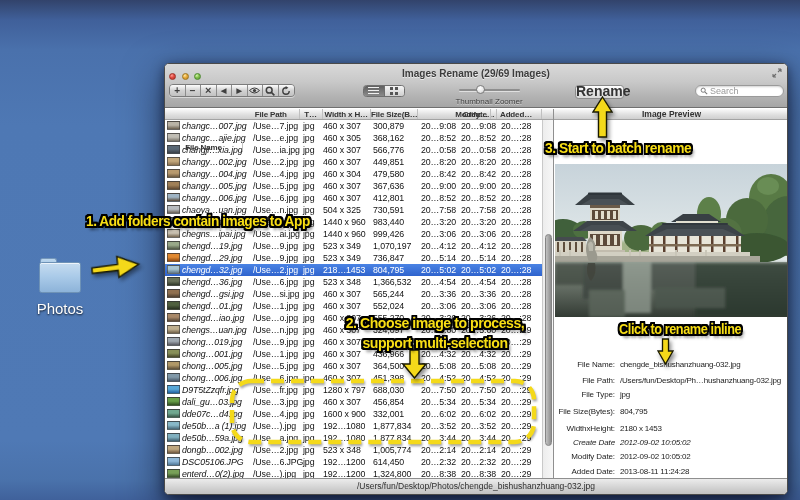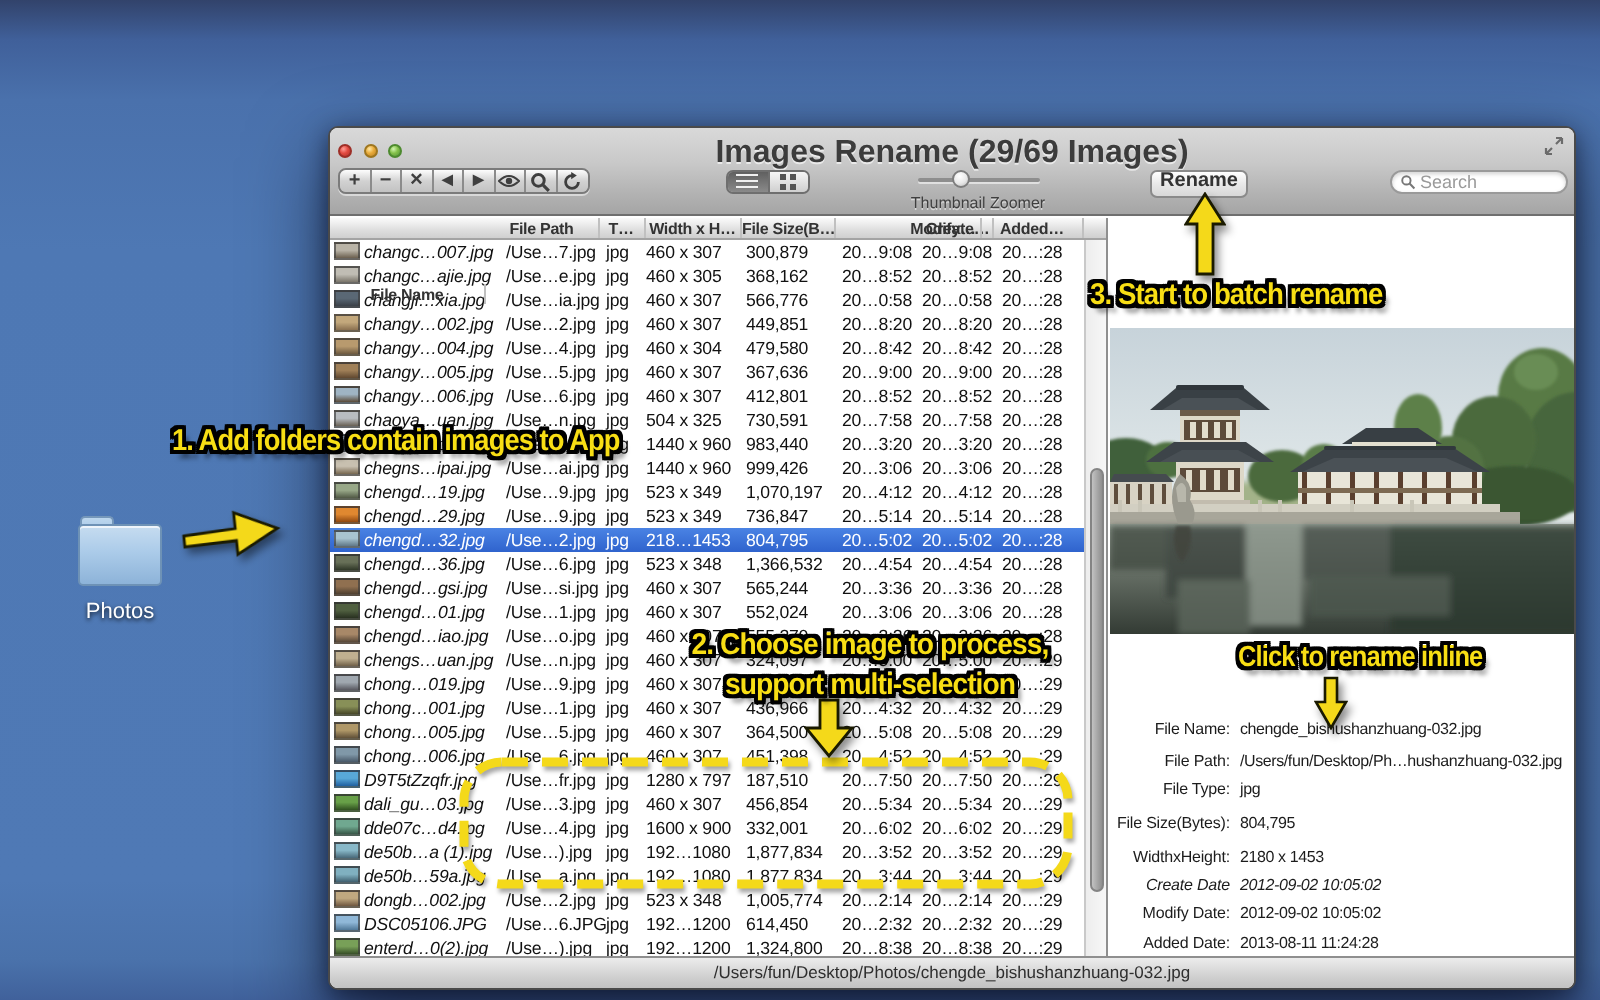--- a/index.html
+++ b/index.html
@@ -44,39 +44,39 @@
     border:1px solid #7597ba; border-bottom:none; border-radius:2.5px 2.5px 0 0;
   }
   .folder .body {
     position:absolute; left:0; top:4px; width:42px; height:31px;
     background:linear-gradient(180deg,#c6dcf0 0%,#abcbe9 45%,#8db3d9 100%);
     border:1px solid #6e92b6; border-radius:2.5px;
     box-shadow:inset 0 1px 0 rgba(255,255,255,.7);
   }
   .folder-label {
     position:absolute; left:10px; top:300px; width:100px; text-align:center;
-    font-size:11px; color:#fff; text-shadow:0 1px 2px rgba(0,0,0,.85);
+    font-size:15px; color:#fff; text-shadow:0 1px 2px rgba(0,0,0,.85);
   }
 
   
   .window {
     position:absolute; left:164px; top:63px; width:624px; height:432px;
     border-radius:5px; z-index:10;
     box-shadow:0 15px 40px rgba(0,0,15,.6), 0 3px 12px rgba(0,0,20,.5);
     background:#fff; overflow:hidden;
     border:1px solid #4a4a4a;
   }
   .chrome {
     position:absolute; left:0; top:0; width:100%; height:44px;
     background:linear-gradient(180deg,#d9d9d9 0%,#c9c9c9 40%,#b3b3b3 75%,#a5a5a5 100%);
     border-bottom:1px solid #6f6f6f;
   }
   .win-title {
     position:absolute; left:0; right:0; top:3.5px; text-align:center;
-    font-size:16px; font-weight:bold; color:#3c3c3c; text-shadow:0 1px 0 rgba(255,255,255,.6);
+    font-size:10px; font-weight:bold; color:#3c3c3c; text-shadow:0 1px 0 rgba(255,255,255,.6);
   }
   .lights { position:absolute; left:4px; top:3px; height:12px; }
   .light { display:inline-block; width:7px; height:7px; border-radius:50%; margin-right:5.5px; vertical-align:middle; }
   .light.red    { background:radial-gradient(circle at 35% 30%, #ff9d96 0%, #e24b41 45%, #b03228 100%); border:.5px solid #9d2f27;}
   .light.yellow { background:radial-gradient(circle at 35% 30%, #ffe9a8 0%, #e9ab3a 45%, #b97f22 100%); border:.5px solid #9e761f;}
   .light.green  { background:radial-gradient(circle at 35% 30%, #d2f5b0 0%, #84c14a 45%, #52933a 100%); border:.5px solid #4d8a2f;}
   .expand-icon { position:absolute; right:5px; top:4px; width:10px; height:10px; opacity:.75;}
 
   
   .btn-group {
@@ -109,21 +109,21 @@
   .slider .track { position:absolute; left:0; right:0; top:5px; height:2px; background:#8e8e8e;
     border-radius:1px; box-shadow:0 1px 0 rgba(255,255,255,.55);}
   .slider .knob { position:absolute; left:17px; top:1px; width:9px; height:9px; border-radius:50%;
     background:radial-gradient(circle at 40% 30%,#ffffff 0%,#e8e8e8 55%,#b9b9b9 100%); border:1px solid #7d7d7d; }
   .slider-label { position:absolute; left:274px; top:33px; width:100px; text-align:center;
     font-size:8px; color:#3f3f3f; text-shadow:0 1px 0 rgba(255,255,255,.5);}
   .rename-btn {
     position:absolute; left:410px; top:21px; width:49px; height:14px;
     background:linear-gradient(180deg,#ffffff,#e8e8e8 50%,#d8d8d8);
     border:1px solid #8a8a8a; border-radius:3.5px;
-    font-size:10px; font-weight:bold; color:#333; text-align:center; line-height:10px;
+    font-size:14px; font-weight:bold; color:#333; text-align:center; line-height:10px;
     font-family:"Liberation Sans", sans-serif;
   }
   .search {
     position:absolute; left:530px; top:20.5px; width:89px; height:12px;
     background:#fff; border:1px solid #9a9a9a; border-radius:7px;
     display:flex; align-items:center; padding-left:4px;
     box-shadow:inset 0 1px 2px rgba(0,0,0,.18);
   }
   .search .mag { width:8px; height:8px; margin-right:2px; }
   .search .ph { font-size:9px; color:#9a9a9a; }
@@ -519,21 +519,21 @@
           <div class="c ccreate">20…4:52</div>
           <div class="c cmodify">20…4:52</div>
           <div class="c cadded">20…:29</div>
         </div>
         <div class="trow">
           <div class="thumb" style="background: linear-gradient(rgb(88, 168, 216) 0%, rgb(88, 168, 216) 45%, rgb(32, 96, 160) 100%);"></div>
           <div class="c cname">D9T5tZzqfr.jpg</div>
           <div class="c cpath">/Use…fr.jpg</div>
           <div class="c ctype">jpg</div>
           <div class="c cdims">1280 x 797</div>
-          <div class="c csize">187,510</div>
+          <div class="c csize">688,030</div>
           <div class="c ccreate">20…7:50</div>
           <div class="c cmodify">20…7:50</div>
           <div class="c cadded">20…:29</div>
         </div>
         <div class="trow">
           <div class="thumb" style="background: linear-gradient(rgb(104, 160, 72) 0%, rgb(104, 160, 72) 45%, rgb(48, 80, 32) 100%);"></div>
           <div class="c cname">dali_gu…03.jpg</div>
           <div class="c cpath">/Use…3.jpg</div>
           <div class="c ctype">jpg</div>
           <div class="c cdims">460 x 307</div>
@@ -607,20 +607,21 @@
           <div class="c ccreate">20…8:38</div>
           <div class="c cmodify">20…8:38</div>
           <div class="c cadded">20…:29</div>
         </div>
       </div>
     <div class="vscroll">
       <div class="vthumb"></div>
     </div>
 
     <div class="panel">
+      <div class="panel-head">Image Preview</div>
 
       <svg class="photo" viewBox="0 0 235 153" preserveAspectRatio="none">
         <defs>
           <linearGradient id="sky" x1="0" y1="0" x2="0" y2="1">
             <stop offset="0" stop-color="#c7d3da"></stop>
               <stop offset="0.7" stop-color="#dde5e7"></stop>
               <stop offset="1" stop-color="#e3eae9"></stop>
           </linearGradient>
           <linearGradient id="water" x1="0" y1="0" x2="0" y2="1">
             <stop offset="0" stop-color="#97a197"></stop>

